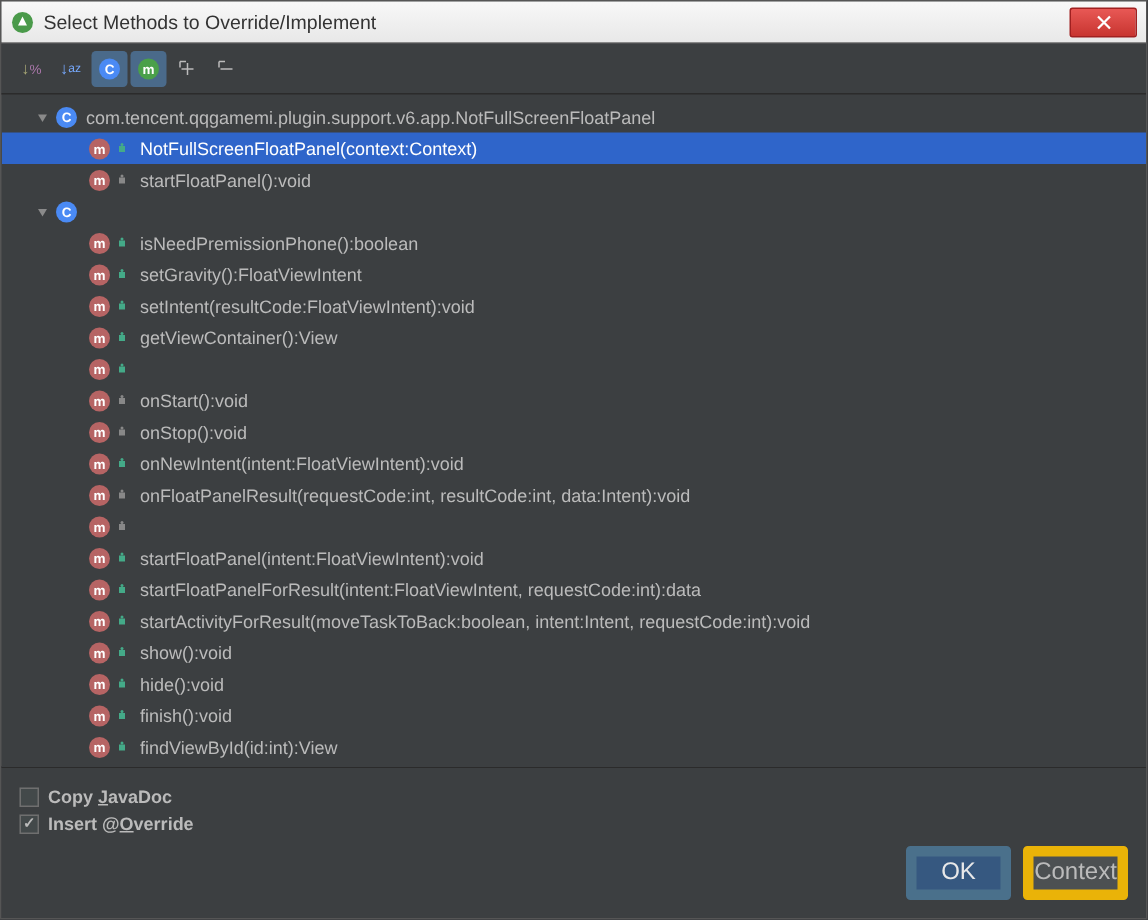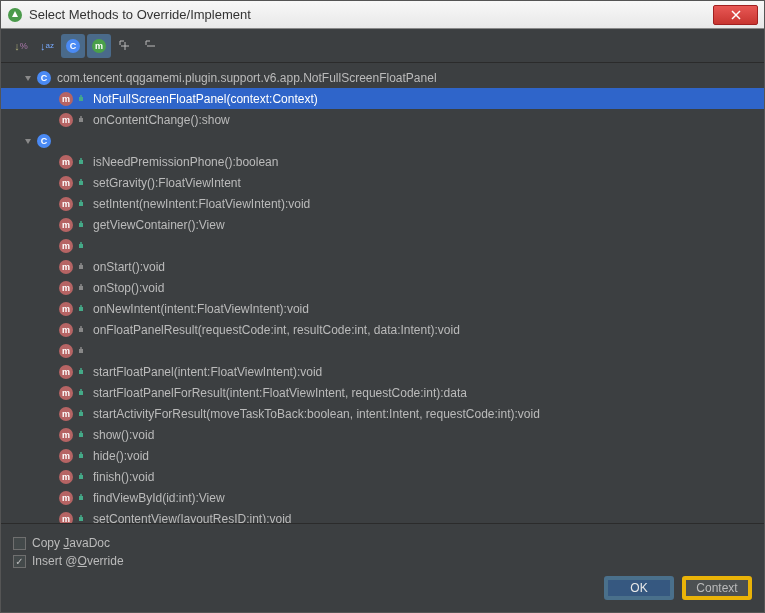--- a/index.html
+++ b/index.html
@@ -22,27 +22,27 @@
     .tree-node.class-node { padding-left: 22px; }
     .tree-node.method-node { padding-left: 58px; }
     
     .expand-icon { width: 10px; height: 10px; margin-right: 4px; display: inline-flex; align-items: center; justify-content: center; }
     .class-icon { width: 14px; height: 14px; background: #4a8af4; border-radius: 50%; display: inline-flex; align-items: center; justify-content: center; color: white; font-size: 9px; font-weight: bold; margin-right: 6px; flex-shrink: 0; }
     .method-icon { width: 14px; height: 14px; background: #b66464; border-radius: 50%; display: inline-flex; align-items: center; justify-content: center; color: white; font-size: 9px; font-weight: bold; margin-right: 4px; flex-shrink: 0; }
     .visibility-icon { width: 10px; height: 10px; margin-right: 6px; font-size: 9px; color: #888; flex-shrink: 0; }
     .visibility-icon.public { color: #4a8; }
     
     .footer { background: #3c3f41; border-top: 1px solid #2b2b2b; padding: 8px 12px; }
-    .checkbox-row { display: flex; align-items: center; margin: 4px 0; cursor: pointer; }
+    .checkbox-row { display: flex; align-items: center; margin: 4px 0; cursor: pointer; font-weight: bold; }
     .checkbox { width: 13px; height: 13px; border: 1px solid #6f6f6f; margin-right: 6px; display: flex; align-items: center; justify-content: center; background: #43494a; }
     .checkbox.checked::after { content: '✓'; color: #bbbbbb; font-size: 10px; }
     .underline { text-decoration: underline; }
     
     .button-row { display: flex; justify-content: flex-end; gap: 8px; margin-top: 8px; padding-bottom: 4px; }
-    .btn { min-width: 70px; height: 24px; border: 4px solid #eab308; background: #4c5052; color: #bbbbbb; border-radius: 3px; cursor: pointer; font-size: 12px; display: flex; align-items: center; justify-content: center; }
+    .btn { min-width: 70px; height: 36px; border: 7px solid #eab308; background: #4c5052; color: #bbbbbb; border-radius: 3px; cursor: pointer; font-size: 16px; display: flex; align-items: center; justify-content: center; }
     .btn.primary { background: #365880; border-color: #4a708b; color: #e8e8e8; }
     
     ::-webkit-scrollbar { width: 10px; }
     ::-webkit-scrollbar-track { background: #3c3f41; }
     ::-webkit-scrollbar-thumb { background: #5e6060; border-radius: 5px; }
   </style>
 </head>
 <body>
 
 <div class="window">
@@ -108,21 +108,21 @@
             <rect x="2" y="3" width="4" height="4" fill="#4a8"></rect>
           </svg></span>
       <span>NotFullScreenFloatPanel(context:Context)</span>
     </div>
       <div class="tree-node method-node">
       <span class="method-icon">m</span>
       <span class="visibility-icon "><svg width="8" height="8" viewBox="0 0 8 8">
             <circle cx="4" cy="2" r="1" fill="#888"></circle>
             <rect x="2" y="3" width="4" height="4" fill="#888"></rect>
           </svg></span>
-      <span>onContentChange():show</span>
+      <span>startFloatPanel():void</span>
     </div>
       <div class="tree-node class-node">
     <span class="expand-icon">
       <svg width="8" height="8" viewBox="0 0 8 8">
             <path d="M1 2 L7 2 L4 7 Z" fill="#8a8a8a"></path>
           </svg>
     </span>
     <span class="class-icon">C</span>
   </div>
       <div class="tree-node method-node">
@@ -140,21 +140,21 @@
             <rect x="2" y="3" width="4" height="4" fill="#4a8"></rect>
           </svg></span>
       <span>setGravity():FloatViewIntent</span>
     </div>
       <div class="tree-node method-node">
       <span class="method-icon">m</span>
       <span class="visibility-icon public"><svg width="8" height="8" viewBox="0 0 8 8">
             <circle cx="4" cy="2" r="1" fill="#4a8"></circle>
             <rect x="2" y="3" width="4" height="4" fill="#4a8"></rect>
           </svg></span>
-      <span>setIntent(newIntent:FloatViewIntent):void</span>
+      <span>setIntent(resultCode:FloatViewIntent):void</span>
     </div>
       <div class="tree-node method-node">
       <span class="method-icon">m</span>
       <span class="visibility-icon public"><svg width="8" height="8" viewBox="0 0 8 8">
             <circle cx="4" cy="2" r="1" fill="#4a8"></circle>
             <rect x="2" y="3" width="4" height="4" fill="#4a8"></rect>
           </svg></span>
       <span>getViewContainer():View</span>
     </div>
       <div class="tree-node method-node">

